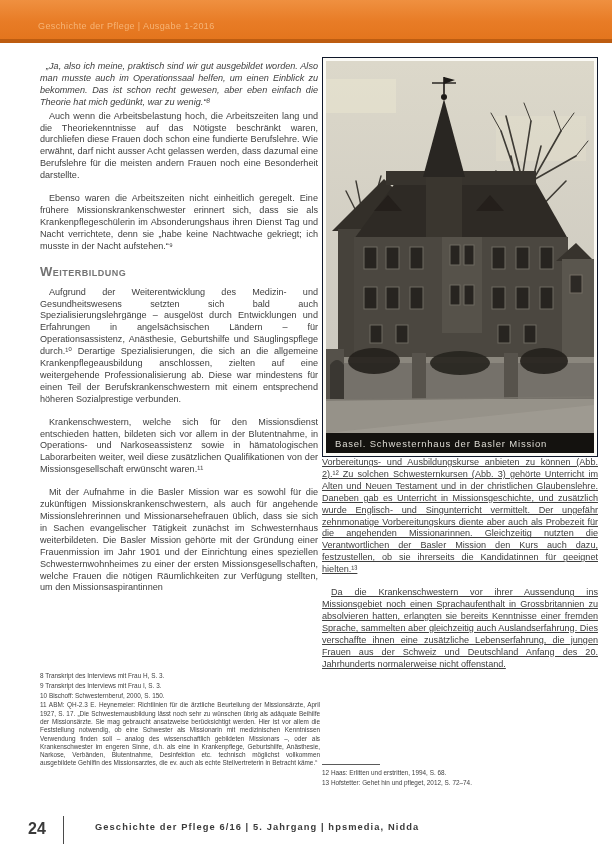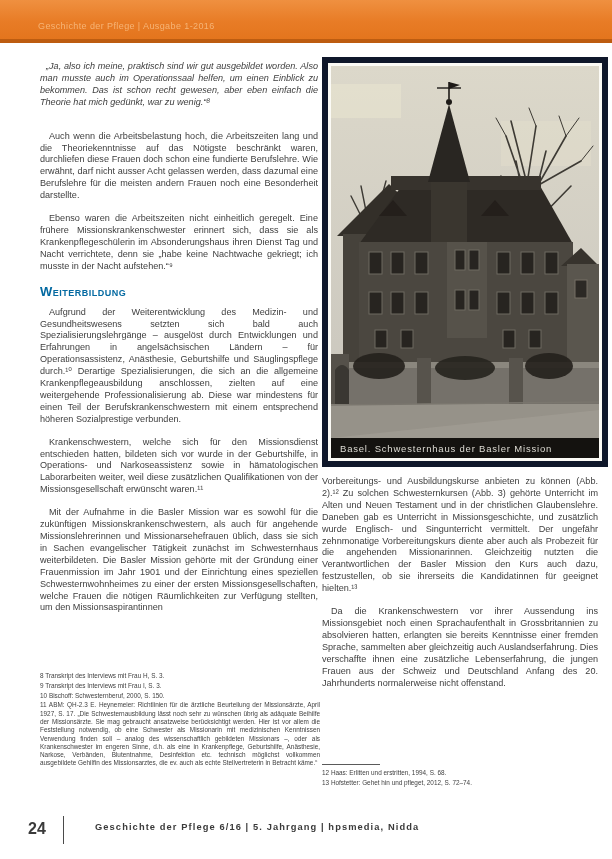--- a/index.html
+++ b/index.html
@@ -21,38 +21,38 @@
   }
   
   .col-left  { position:absolute; left:40px;  top:61px;  width:278px; }
   .col-right { position:absolute; left:322px; top:57px;  width:276px; }
   .para {
     margin:0 0 11px 0; text-indent:9px;
     font-size:9.1px; line-height:11.9px; text-align:justify;
   }
   .para.no-indent { text-indent:0; }
   .quote {
-    margin:0 0 22px 0; text-indent:6px; font-style:italic;
+    margin:0 0 2px 0; text-indent:6px; font-style:italic;
     font-size:9.1px; line-height:11.9px; text-align:justify;
   }
   .section-heading {
     margin:2px 0 8px 0; font-size:13px; font-weight:bold;
-    font-variant:small-caps; letter-spacing:.5px; color:#0369a1;
+    font-variant:small-caps; letter-spacing:.5px; color:#737373;
   }
   
   .photo-frame {
-    border:6px solid #0f172a; background:#fbfaf5; padding:3px;
+    border:1px solid #0f172a; background:#fbfaf5; padding:3px;
     width:268px; box-sizing:content-box;
   }
   .photo-frame svg { display:block; }
   .caption {
     margin:6px 0 0 0; width:200px;
     font-size:8.5px; line-height:10.5px; font-style:italic; color:#e8a159;
   }
-  .right-text { margin-top:9px; }
+  .right-text { margin-top:0;text-decoration:underline; }
   
   .footnotes-left  { position:absolute; left:40px;  top:672px; width:280px; }
   .footnotes-right { position:absolute; left:322px; top:764px; width:276px; }
   .fn {
     margin:0 0 1.5px 0; font-size:6.4px; line-height:8.3px;
     text-align:justify; color:#3f3f3f;
   }
   .fn-rule { width:58px; height:1px; background:#5a5a5a; margin:0 0 4px 0; }
   
   .page-number {
@@ -75,21 +75,21 @@
   <header class="topbar">
     <span class="topbar-text">Geschichte der Pflege | Ausgabe 1-2016</span>
   </header>
 
   <section class="col-left">
     <p class="quote">„Ja, also ich meine, praktisch sind wir gut ausgebildet worden. Also man musste auch im Operationssaal helfen, um einen Einblick zu bekommen. Das ist schon recht gewesen, aber eben einfach die Theorie hat mich gedünkt, war zu wenig.“⁸</p>
     <p class="para">Auch wenn die Arbeitsbelastung hoch, die Arbeitszeiten lang und die Theoriekenntnisse auf das Nötigste beschränkt waren, durchliefen diese Frauen doch schon eine fundierte Berufslehre. Wie erwähnt, darf nicht ausser Acht gelassen werden, dass dazumal eine Berufslehre für die meisten andern Frauen noch eine Besonderheit darstellte.</p>
     <p class="para">Ebenso waren die Arbeitszeiten nicht einheitlich geregelt. Eine frühere Missionskrankenschwester erinnert sich, dass sie als Krankenpflegeschülerin im Absonderungshaus ihren Dienst Tag und Nacht verrichtete, denn sie „habe keine Nachtwache gekriegt; ich musste in der Nacht aufstehen.“⁹</p>
     <h2 class="section-heading">Weiterbildung</h2>
     <p class="para">Aufgrund der Weiterentwicklung des Medizin- und Gesundheitswesens setzten sich bald auch Spezialisierungslehrgänge – ausgelöst durch Entwicklungen und Erfahrungen in angelsächsischen Ländern – für Operationsassistenz, Anästhesie, Geburtshilfe und Säuglingspflege durch.¹⁰ Derartige Spezialisierungen, die sich an die allgemeine Krankenpflegeausbildung anschlossen, zielten auf eine weitergehende Professionalisierung ab. Diese war mindestens für einen Teil der Berufskrankenschwestern mit einem entsprechend höheren Sozialprestige verbunden.</p>
-    <p class="para">Krankenschwestern, welche sich für den Missionsdienst entschieden hatten, bildeten sich vor wurde in der Geburtshilfe, in Operations- und Narkoseassistenz sowie in hämatologischen Laborarbeiten weiter, weil diese zusätzlichen Qualifikationen von der Missionsgesellschaft erwünscht waren.¹¹</p>
+    <p class="para">Krankenschwestern, welche sich für den Missionsdienst entschieden hatten, bildeten sich vor allem in der Blutentnahme, in Operations- und Narkoseassistenz sowie in hämatologischen Laborarbeiten weiter, weil diese zusätzlichen Qualifikationen von der Missionsgesellschaft erwünscht waren.¹¹</p>
     <p class="para">Mit der Aufnahme in die Basler Mission war es sowohl für die zukünftigen Missionskrankenschwestern, als auch für angehende Missionslehrerinnen und Missionarsehefrauen üblich, dass sie sich in Sachen evangelischer Tätigkeit zunächst im Schwesternhaus weiterbildeten. Die Basler Mission gehörte mit der Gründung einer Frauenmission im Jahr 1901 und der Einrichtung eines speziellen Schwesternwohnheimes zu einer der ersten Missionsgesellschaften, welche Frauen die nötigen Räumlichkeiten zur Verfügung stellten, um den Missionsaspirantinnen</p>
   </section>
 
   <div class="footnotes-left">
     <p class="fn">8 Transkript des Interviews mit Frau H, S. 3.</p>
     <p class="fn">9 Transkript des Interviews mit Frau I, S. 3.</p>
     <p class="fn">10 Bischoff: Schwesternberuf, 2000, S. 150.</p>
     <p class="fn">11 ABM: QH-2.3 E. Heynemeier: Richtlinien für die ärztliche Beurteilung der Missionsärzte, April 1927, S. 17. „Die Schwesternausbildung lässt noch sehr zu wünschen übrig als adäquate Beihilfe der Missionsärzte. Sie mag gebraucht ansatzweise berücksichtigt werden. Hier ist vor allem die Feststellung notwendig, ob eine Schwester als Missionarin mit medizinischen Kenntnissen Verwendung finden soll – analog des wissenschaftlich gebildeten Missionars –, oder als Krankenschwester im engeren Sinne, d.h. als eine in Krankenpflege, Geburtshilfe, Anästhesie, Narkose, Verbänden, Blutentnahme, Desinfektion etc. technisch möglichst vollkommen ausgebildete Gehilfin des Missionsarztes, die ev. auch als echte Stellvertreterin in Betracht käme.“</p>
   </div>
 

